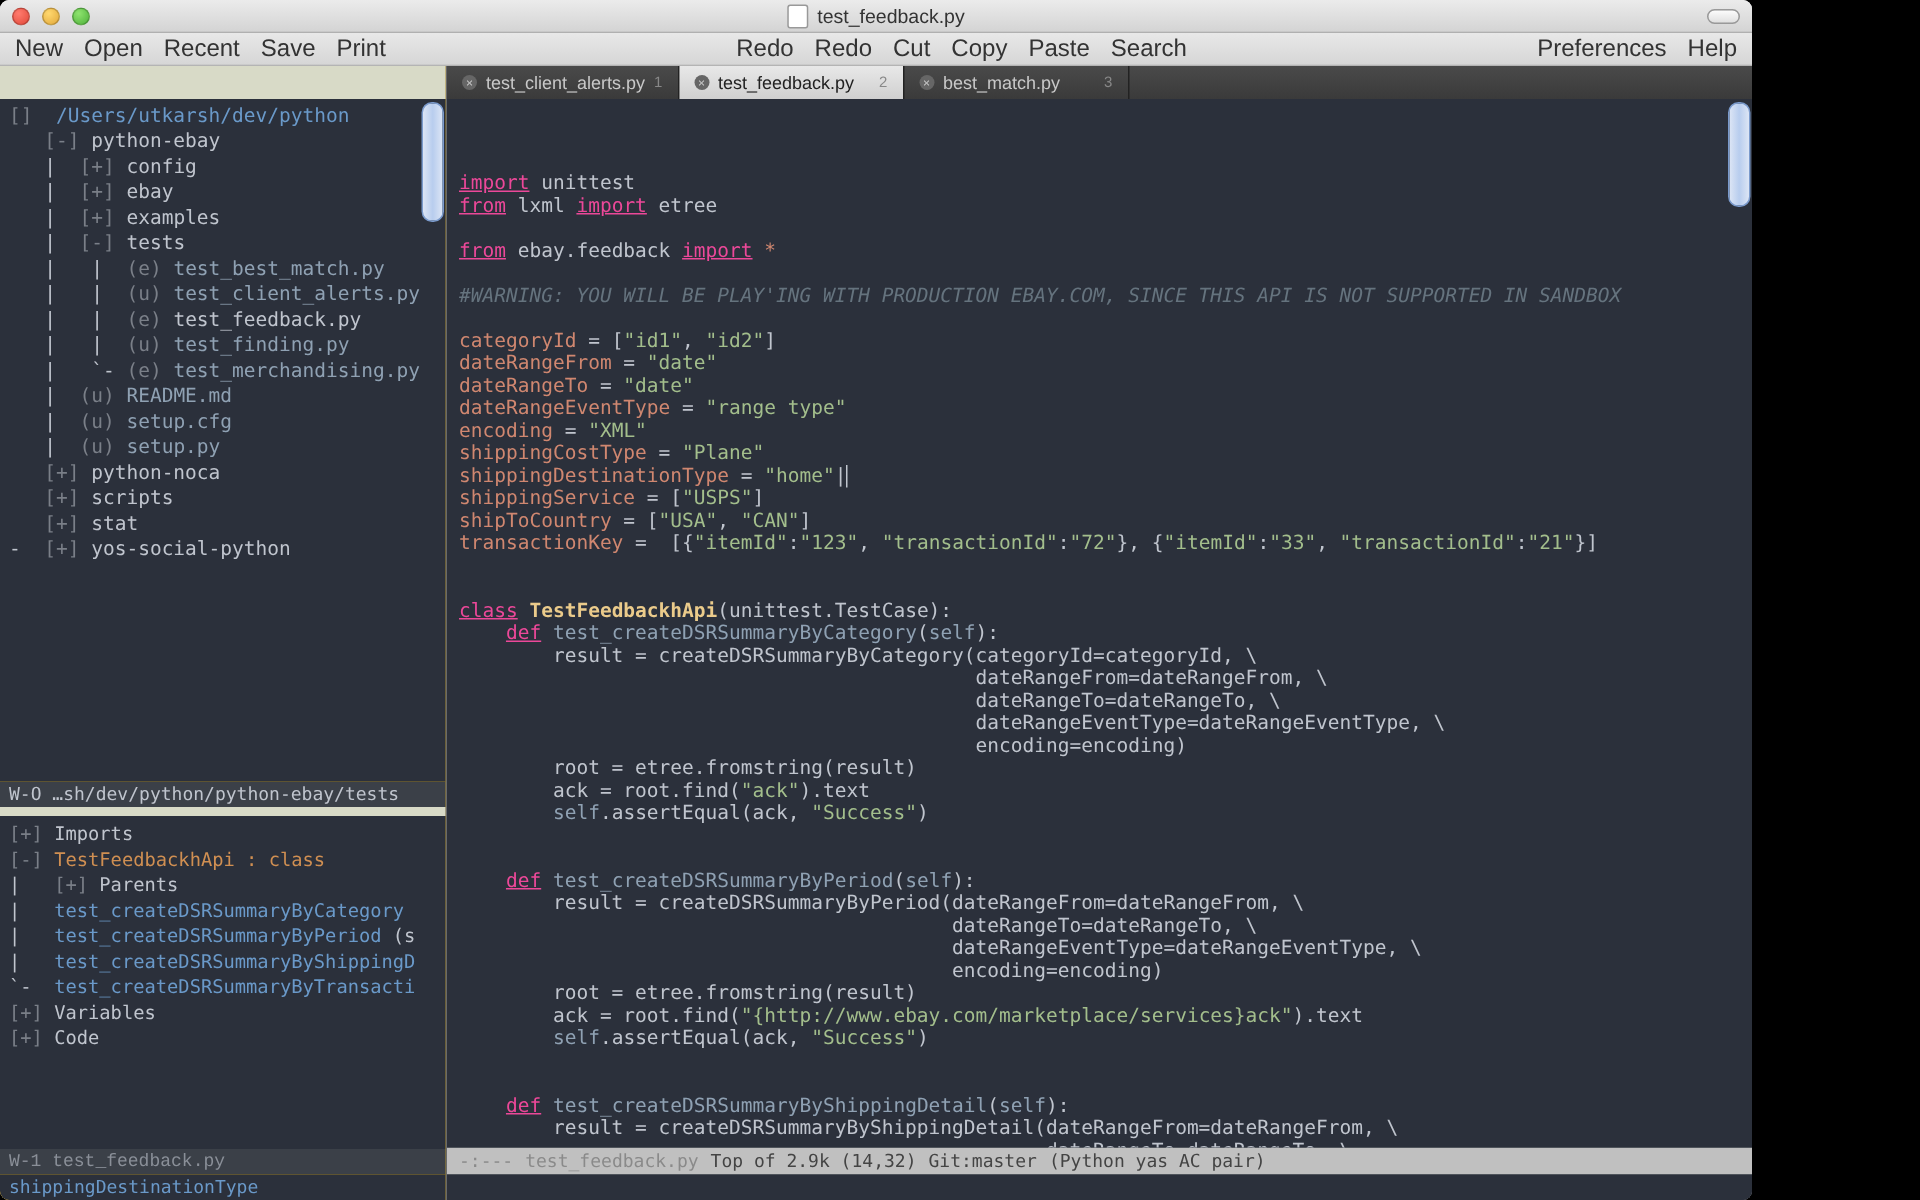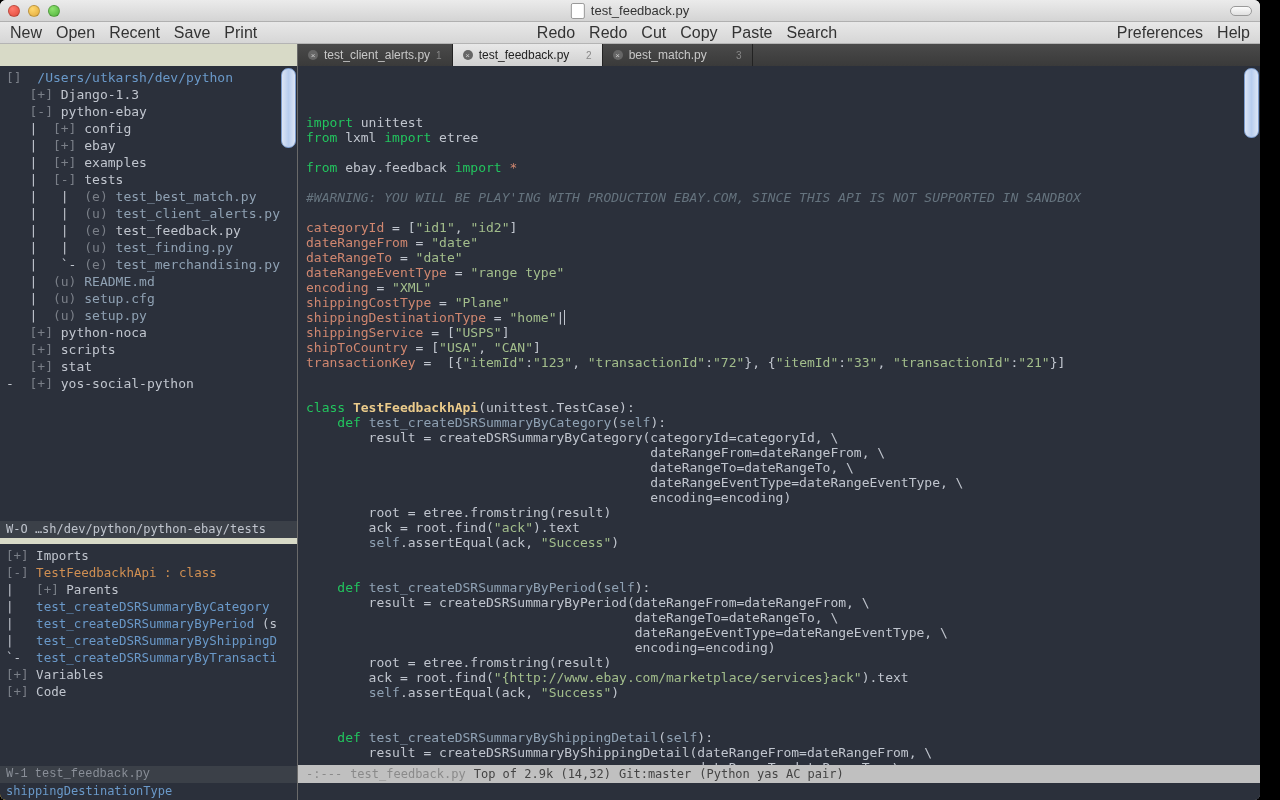--- a/index.html
+++ b/index.html
@@ -1,17 +1,17 @@
 <!DOCTYPE html>
 <html><head>
 <meta charset="utf-8">
 <style>
 * { margin: 0; padding: 0; box-sizing: border-box; }
 body { font-family: -apple-system, "Lucida Grande", sans-serif; font-size: 12px; background: #000; overflow: hidden; }
-.window { width: 1260px; height: 800px; background: #ededed; border-radius: 6px; overflow: hidden; position: relative; box-shadow: 0 10px 40px rgba(0,0,0,0.5); }
+.window { width: 1168px; height: 800px; background: #ededed; border-radius: 6px; overflow: hidden; position: relative; box-shadow: 0 10px 40px rgba(0,0,0,0.5); }
 
 
 .titlebar { height: 22px; background: linear-gradient(#ebebeb,#d4d4d4); display: flex; align-items: center; padding: 0 8px; border-bottom: 1px solid #b0b0b0; position: relative; }
 .traffic { display: flex; gap: 8px; }
 .tl { width: 12px; height: 12px; border-radius: 50%; border: 0.5px solid rgba(0,0,0,0.2); }
 .tl.red { background: radial-gradient(circle at 35% 30%, #ff7b6e, #e24a3b); }
 .tl.yellow { background: radial-gradient(circle at 35% 30%, #ffd86f, #e2a93b); }
 .tl.green { background: radial-gradient(circle at 35% 30%, #8fe36f, #4fb23b); }
 .titlecenter { position: absolute; left: 50%; transform: translateX(-50%); display: flex; align-items: center; gap: 6px; color: #333; font-size: 13px; }
 .docicon { width: 14px; height: 16px; background: #fff; border: 1px solid #999; border-radius: 2px; position: relative; }
@@ -49,21 +49,21 @@
 .outline-pane { height: 228px; background: #2b303b; color: #c0c5ce; font-family: Monaco, monospace; font-size: 12.5px; padding: 3px 0; overflow: hidden; border-top: 6px solid #d8dac7; }
 .outline-pane .line { padding: 0 6px; white-space: pre; line-height: 17px; overflow: hidden; }
 .o-class { color: #d08f52; }
 .o-meth { color: #6a99c9; }
 
 .outline-status { height: 17px; background: #3b4048; color: #8a8f98; font-family: Liberation Mono, monospace; font-size: 12px; padding: 0 6px; line-height:17px; }
 .minibuf { height: 17px; background: #2b303b; color: #6a99c9; font-family: Monaco, monospace; font-size: 12px; padding: 0 6px; white-space: pre; line-height:17px; }
 
 
 .code-area { flex: 1; background: #2b303b; color: #c0c5ce; font-family: Monaco, Menlo, monospace; font-size: 13px; line-height: 15px; padding: 4px 8px; overflow: hidden; white-space: pre; position:relative; }
-.kw-red { color: #22c55e; }
+.kw-red { color: #ec4899; text-decoration: underline; }
 .kw-orange { color: #d08770; }
 .kw-yellow { color: #ebcb8b; font-weight: bold; }
 .kw-green { color: #a3be8c; }
 .kw-blue { color: #8fa1b3; }
 .kw-comment { color: #65737e; font-style: italic; }
 .kw-plain { color: #c0c5ce; }
 .kw-self { color: #8fa1b3; }
 .cursor { border-right: 1px solid #c0c5ce; }
 
 
@@ -110,21 +110,20 @@
       <span>Help</span>
     </div>
   </div>
 
   <div class="main">
     <div class="sidebar">
       <div style="height:22px;background:linear-gradient(#d8dac7,#d8dac7);"></div>
       <div class="tree-pane" id="tree">
         <div class="scroll-aqua" style="top:2px; height:80px;"></div>
       <div class="line"><span class="tree-head"><span class="t-gray">[]</span>  /Users/utkarsh/dev/python</span></div>
-          <div class="line">   <span class="t-gray">[+]</span> Django-1.3</div>
           <div class="line">   <span class="t-gray">[-]</span> python-ebay</div>
           <div class="line">   |  <span class="t-gray">[+]</span> config</div>
           <div class="line">   |  <span class="t-gray">[+]</span> ebay</div>
           <div class="line">   |  <span class="t-gray">[+]</span> examples</div>
           <div class="line">   |  <span class="t-gray">[-]</span> tests</div>
           <div class="line">   |   |  <span class="t-gray">(e)</span> <span class="t-file">test_best_match.py</span></div>
           <div class="line">   |   |  <span class="t-gray">(u)</span> <span class="t-file">test_client_alerts.py</span></div>
           <div class="line">   |   |  <span class="t-gray">(e)</span> test_feedback.py</div>
           <div class="line">   |   |  <span class="t-gray">(u)</span> <span class="t-file">test_finding.py</span></div>
           <div class="line">   |   `- <span class="t-gray">(e)</span> <span class="t-file">test_merchandising.py</span></div>

